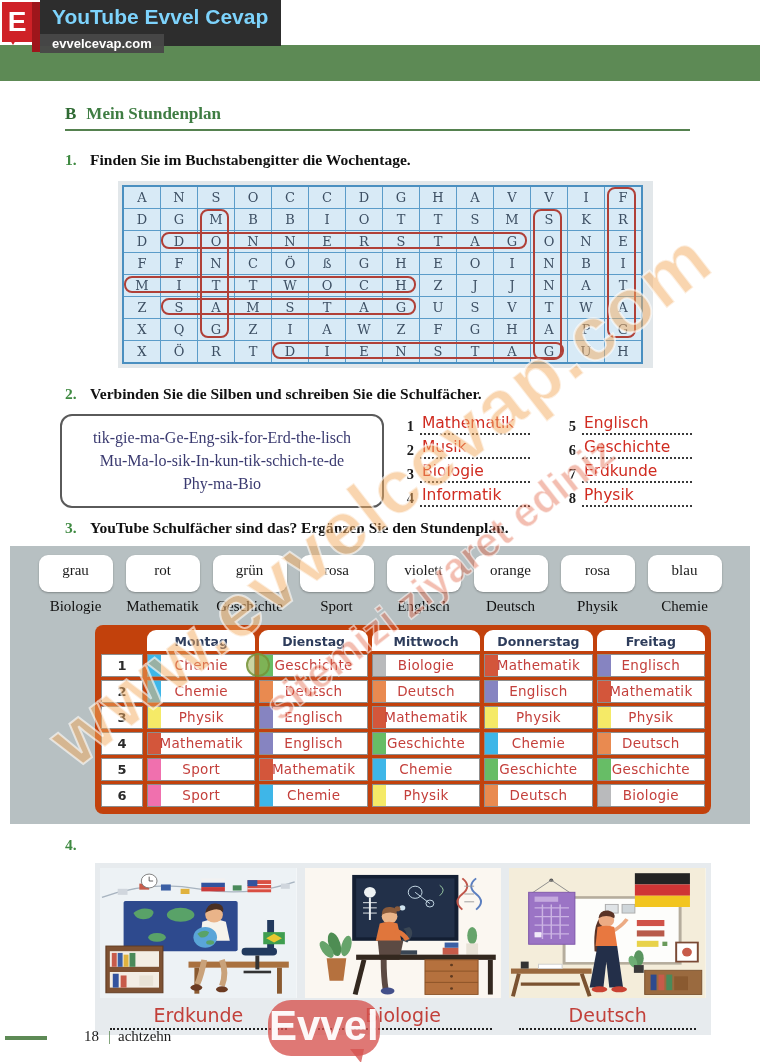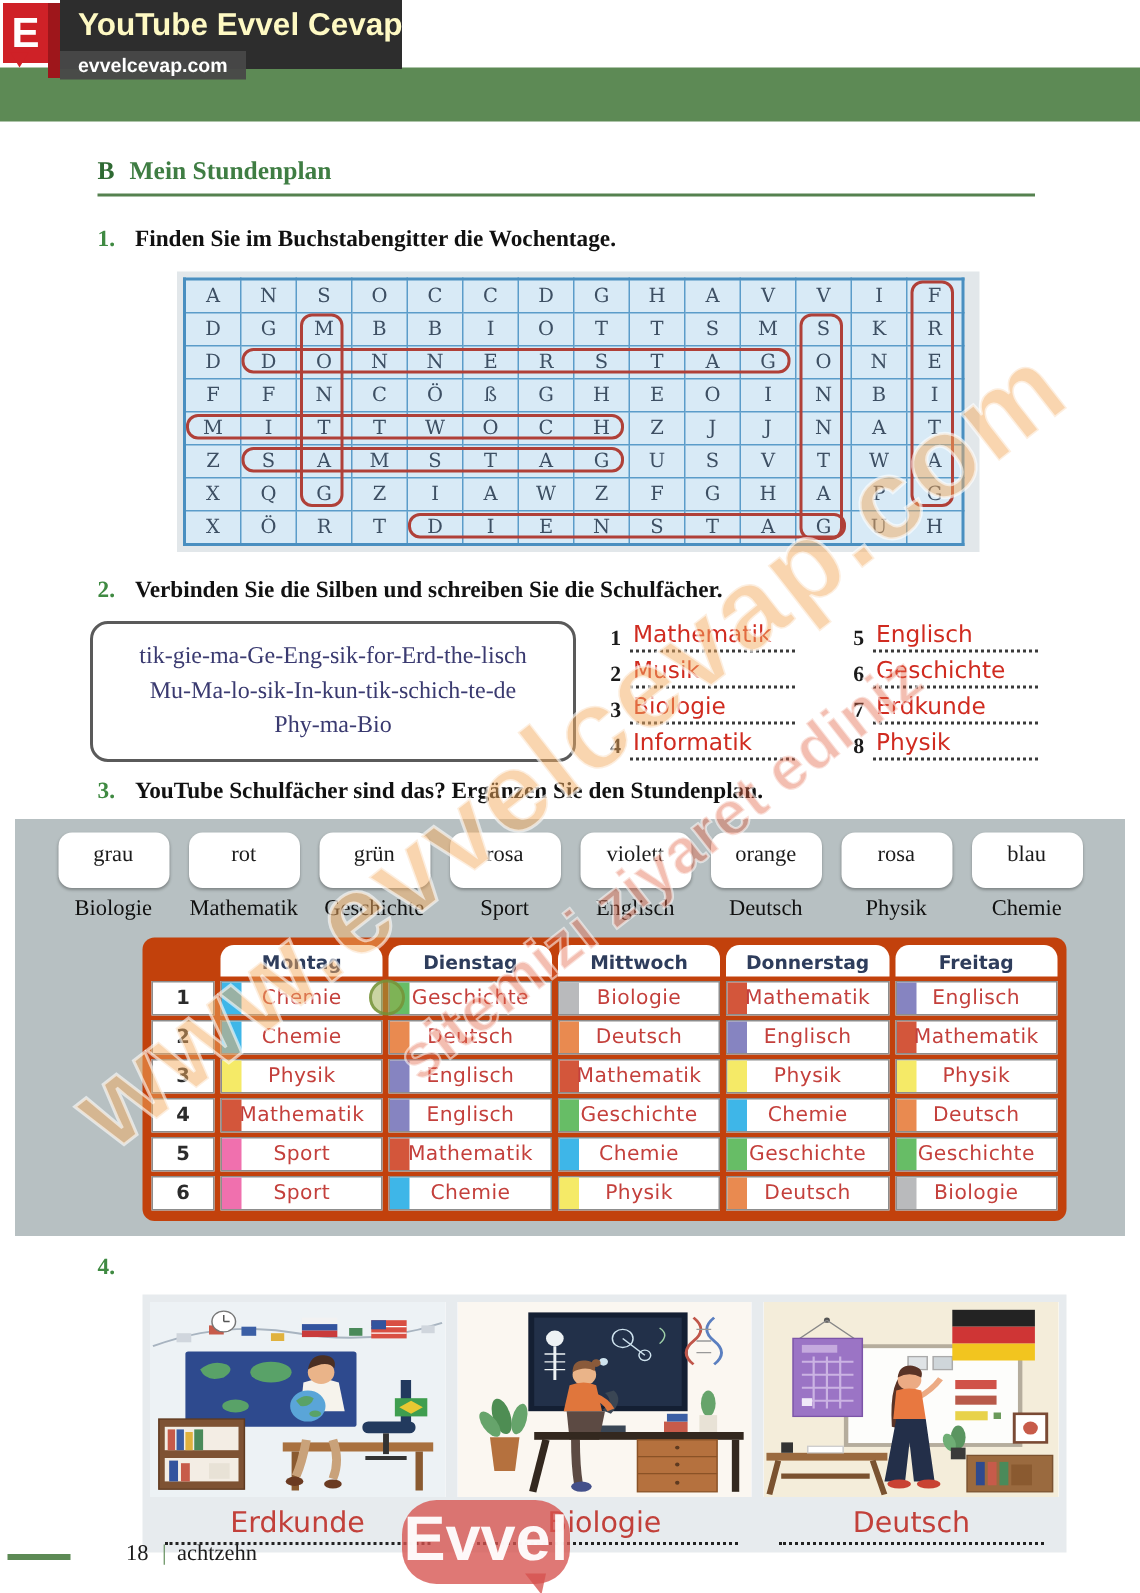--- a/index.html
+++ b/index.html
@@ -6,22 +6,22 @@
   body{width:760px;height:1062px;position:relative;overflow:hidden;background:#ffffff;
        font-family:"Liberation Serif", serif;}
 
   
   .hdr{position:relative;height:82px;}
   .green-band{position:absolute;left:0;top:45px;width:100%;height:36px;background:#5d8a55;}
   .badge{position:absolute;left:2px;top:2px;width:30px;height:40px;background:#cf2127;z-index:3;
          color:#fff;font:bold 28px "Liberation Sans",sans-serif;text-align:center;line-height:40px;}
   .badge::after{content:"";position:absolute;left:5px;bottom:-9px;border:6px solid transparent;border-top:10px solid #cf2127;}
   .badge-fold{position:absolute;left:32px;top:2px;width:8px;height:50px;background:#9e161b;z-index:2;}
-  .bar1{position:absolute;left:40px;top:0;height:46px;background:#2d2d2d;z-index:3;color:#fef9c3;
-        font:bold 21px "Liberation Sans",sans-serif;line-height:34px;padding:0 0 0 12px;}
+  .bar1{position:absolute;left:40px;top:0;height:46px;background:#2d2d2d;z-index:3;color:#7dd3fc;
+        font:bold 21px "Liberation Sans",sans-serif;line-height:34px;padding:0 13px 0 12px;}
   .bar2{position:absolute;left:40px;top:34px;height:19px;background:rgba(72,72,72,.95);z-index:3;color:#fff;
         font:bold 13px "Liberation Sans",sans-serif;line-height:19px;padding:0 12px 0 12px;}
 
   
   .section-row{margin:22px 70px 0 65px;border-bottom:2px solid #55814f;padding-bottom:5px;}
   .sec-letter{color:#2f6a33;font-weight:bold;font-size:17px;}
   .sec-title{color:#3f7d43;font-weight:bold;font-size:17px;margin-left:10px;}
 
   
   .ex-head{margin-left:65px;margin-right:40px;display:flex;gap:9px;font-weight:bold;font-size:15.5px;color:#111;}

